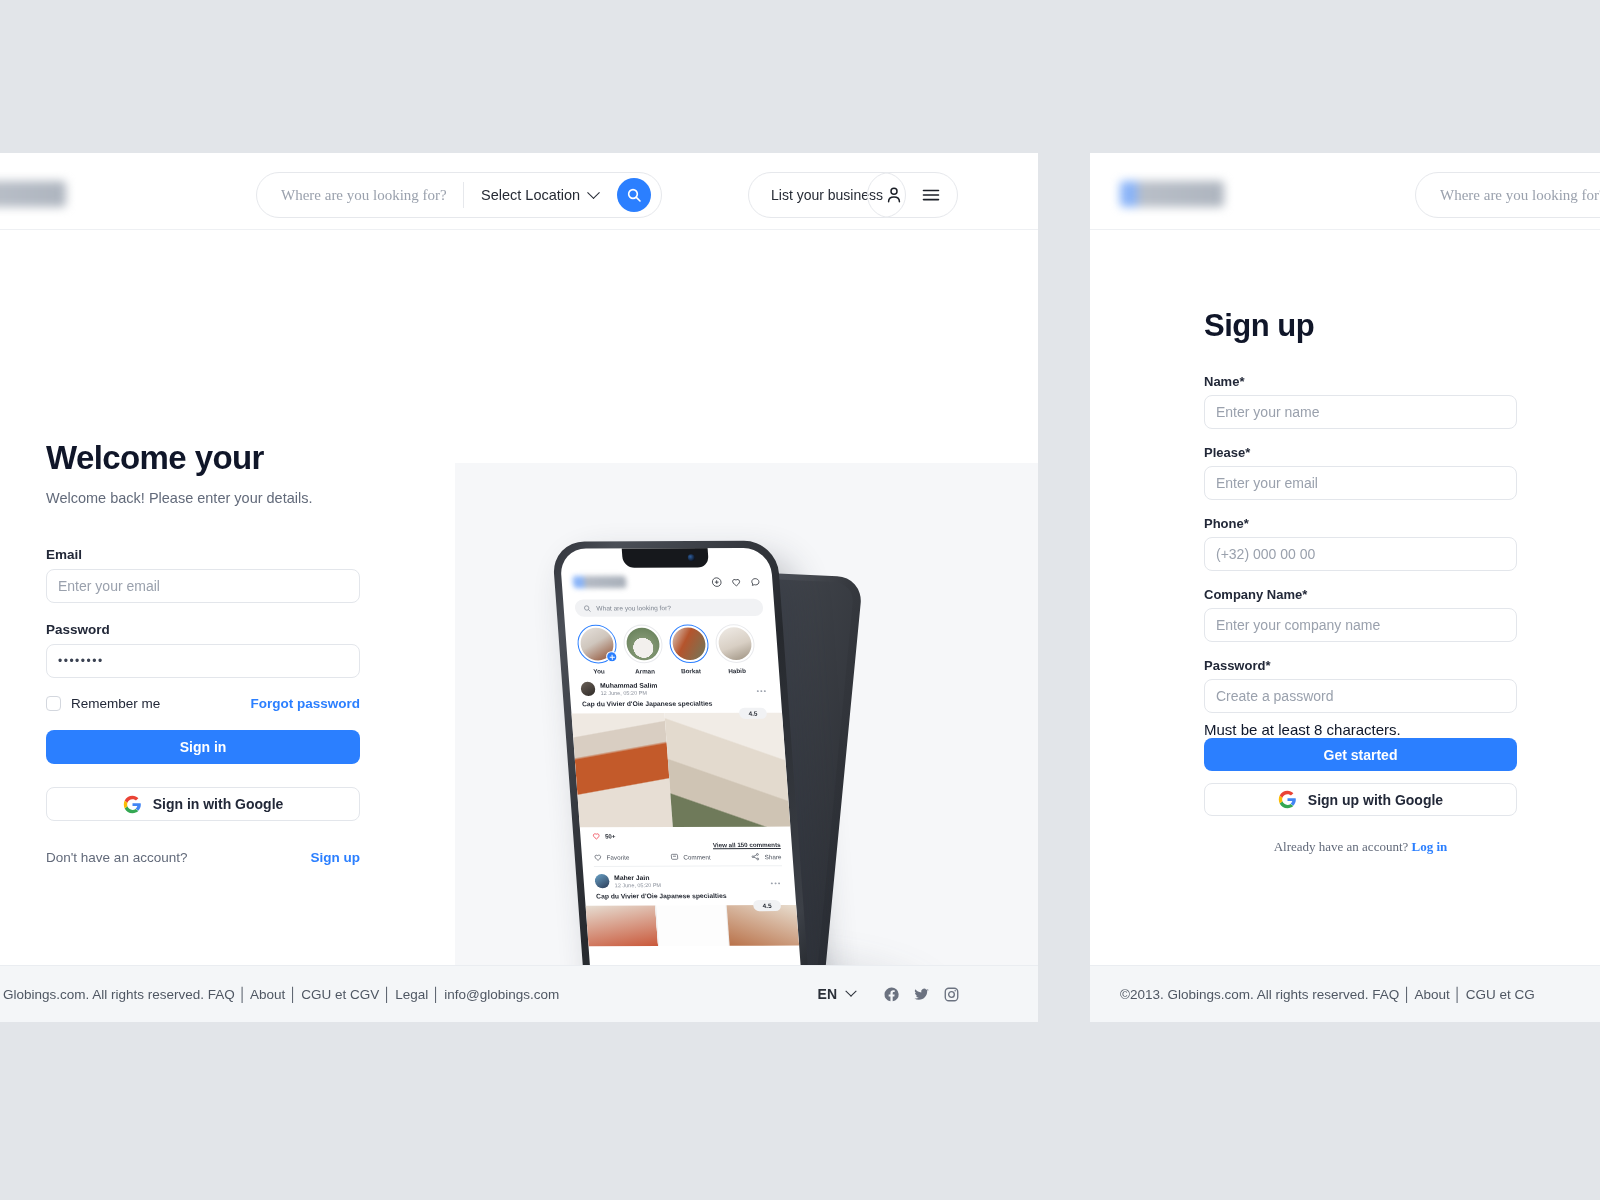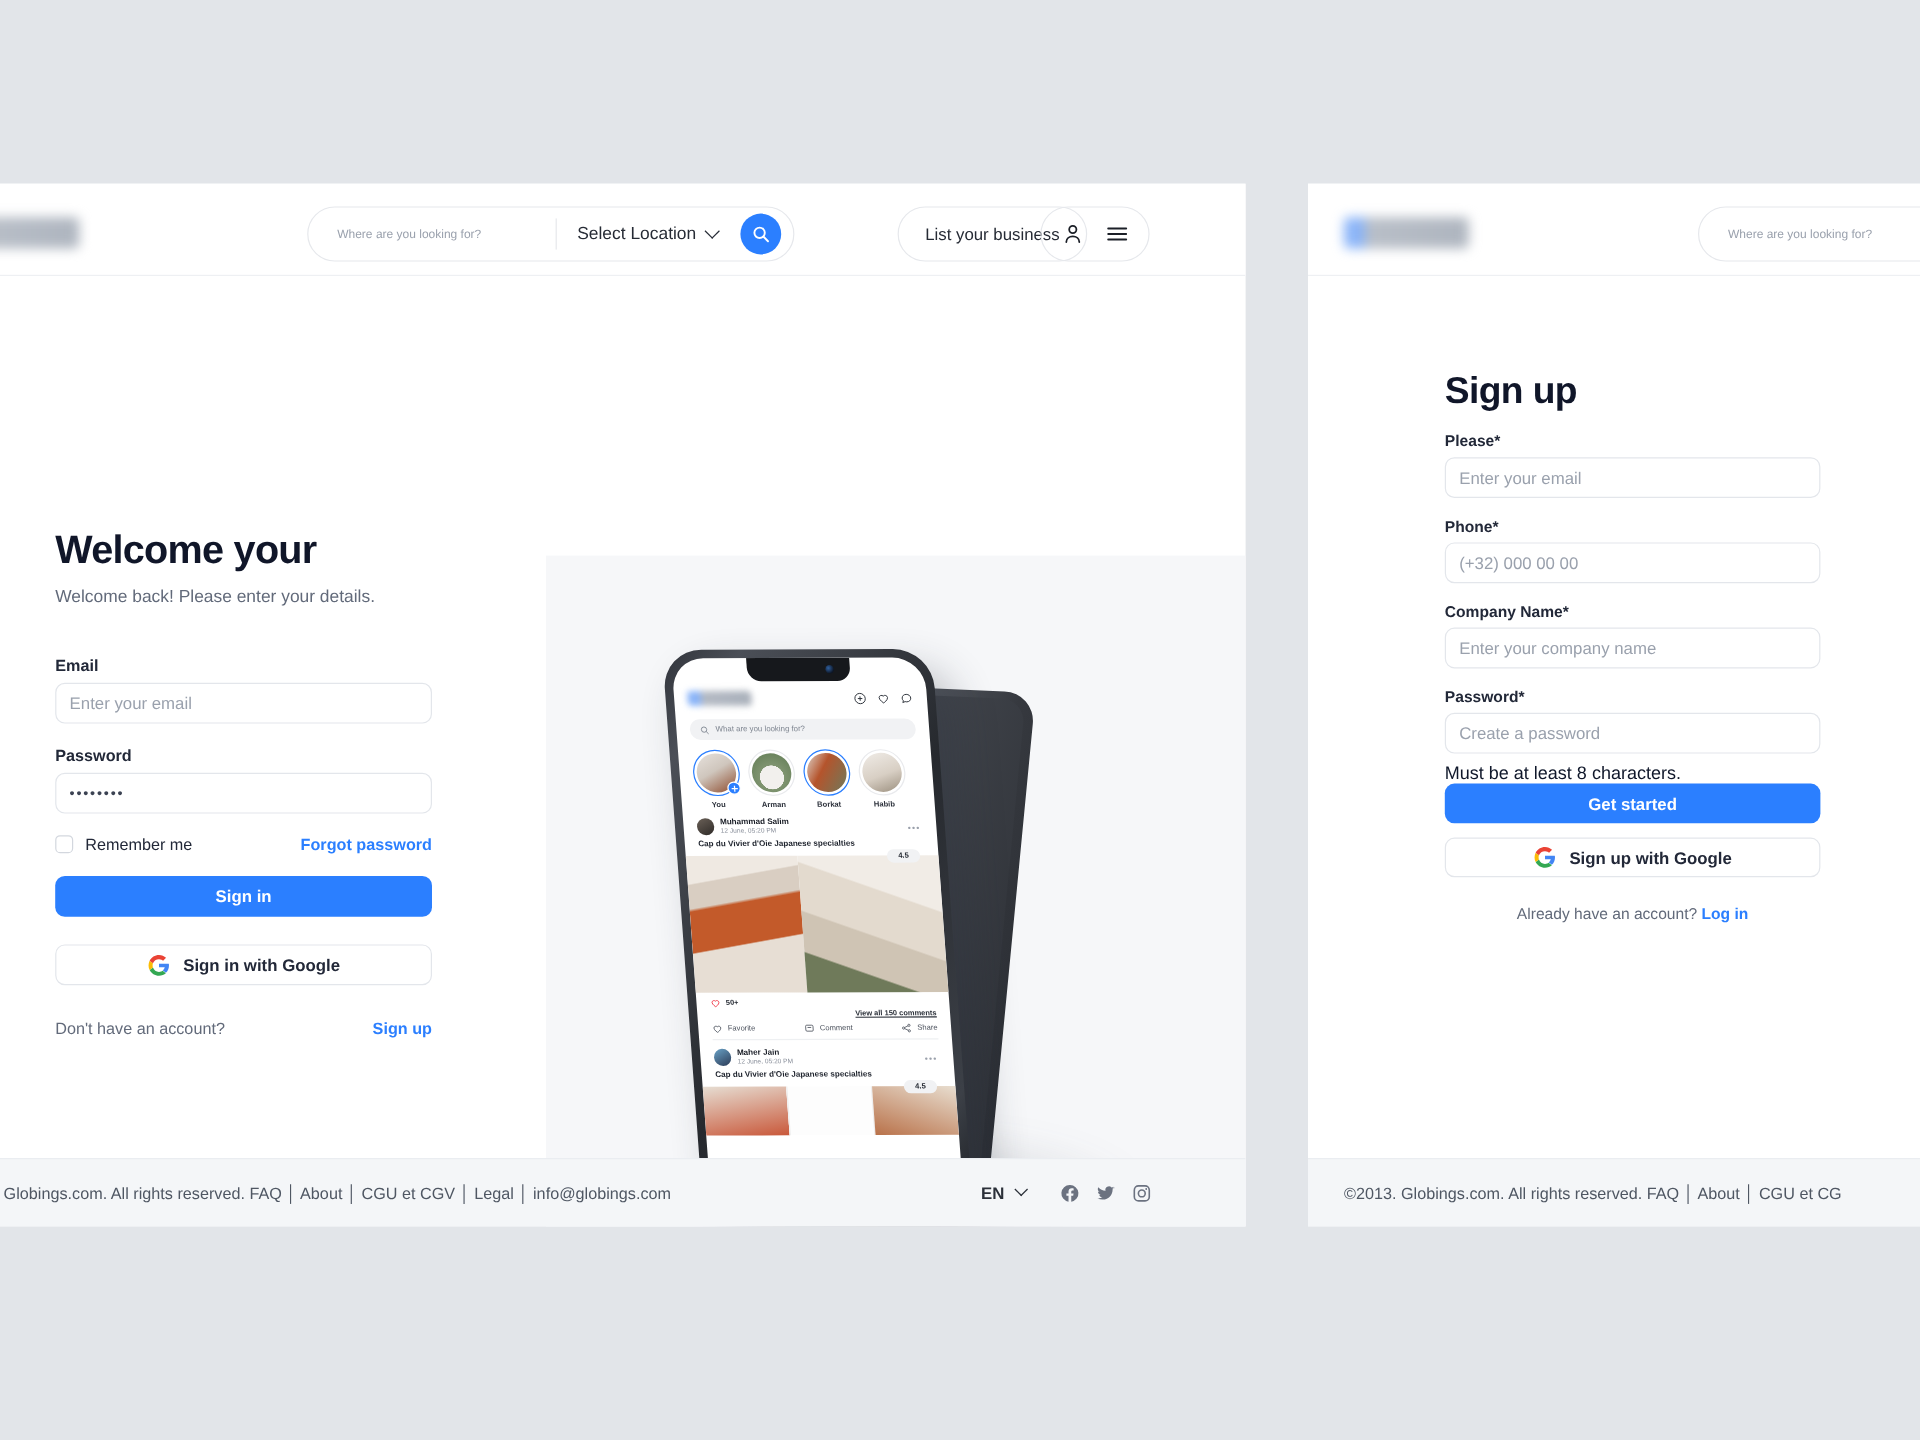--- a/index.html
+++ b/index.html
@@ -35,21 +35,21 @@
   .searchbar {
     position: absolute; display: flex; align-items: center;
     height: 46px; border: 1px solid #e6e8ec; border-radius: 26px;
     background: #fff;
   }
   #login-panel .searchbar { left: 256px; top: 19px; width: 406px; }
   #signup-panel .searchbar { left: 325px; top: 19px; width: 406px; }
 
   .search-placeholder {
     flex: 0 0 auto; padding-left: 24px; width: 206px;
-    font-size: 10px; color: #9aa1ad; white-space: nowrap; overflow: hidden;
+    font-size: 15px; color: #9aa1ad; white-space: nowrap; overflow: hidden; font-family: Liberation Serif, serif;
   }
   .search-divider { width: 1px; height: 26px; background: #e6e8ec; }
   .loc-select {
     display: flex; align-items: center; gap: 9px;
     padding-left: 17px; font-size: 14.5px; color: #262b35; white-space: nowrap;
   }
   .chev { width: 9px; height: 9px; border-right: 1.7px solid #262b35; border-bottom: 1.7px solid #262b35;
           transform: rotate(45deg) translate(-2px,-2px); }
   .search-btn {
     position: absolute; right: 10px; top: 50%; transform: translateY(-50%);
@@ -196,21 +196,21 @@
   #signup-form { position: absolute; left: 114px; top: 155px; width: 313px; }
   .h1-signup { font-size: 31px; font-weight: 700; color: #101629; letter-spacing: -.5px; }
   .sg-group { margin-top: 16px; }
   .sg-label { font-size: 13px; font-weight: 600; color: #222838; margin-bottom: 6px; }
   .hint { margin-top: 8px; font-size: 15px; font-weight: 400; color: #0f172a; }
   .sg-btn-primary { width: 100%; height: 33px; border-radius: 8px; background: #2b7fff;
     color: #fff; font-size: 14px; font-weight: 700; display:flex;align-items:center;justify-content:center; }
   .sg-btn-google { margin-top: 12px; width: 100%; height: 33px; border-radius: 8px; border: 1px solid #e3e6eb;
     background: #fff; color: #222838; font-size: 14px; font-weight: 700;
     display:flex;align-items:center;justify-content:center; gap: 11px; }
-  .sg-foot { margin-top: 23px; text-align: center; font-size: 13px; color: #626a7a; }
+  .sg-foot { margin-top: 23px; text-align: center; font-size: 13px; color: #626a7a; font-family: Liberation Serif, serif; }
   .sg-foot b { color: #2b7fff; font-weight: 700; }
 
   
   .site-footer {
     position: absolute; left: 0; bottom: 0; width: 100%; height: 57px;
     background: #f4f6f8; border-top: 1px solid #eaedf1;
     display: flex; align-items: center;
   }
   .foot-legal { font-size: 13.5px; color: #4f5763; white-space: nowrap; }
   #login-panel .foot-legal { margin-left: -12px; }
@@ -475,20 +475,24 @@
       <div class="logo-blur"></div>
       <div class="searchbar">
         <div class="search-placeholder">Where are you looking for?</div>
 
       </div>
     </div>
 
     <div id="signup-form">
       <div class="h1-signup">Sign up</div>
 
+      <div class="sg-group" style="margin-top:30px">
+        <div class="sg-label">Name*</div>
+        <div class="input">Enter your name</div>
+      </div>
 
       <div class="sg-group">
         <div class="sg-label">Please*</div>
         <div class="input">Enter your email</div>
       </div>
 
       <div class="sg-group">
         <div class="sg-label">Phone*</div>
         <div class="input">(+32) 000  00 00</div>
       </div>

